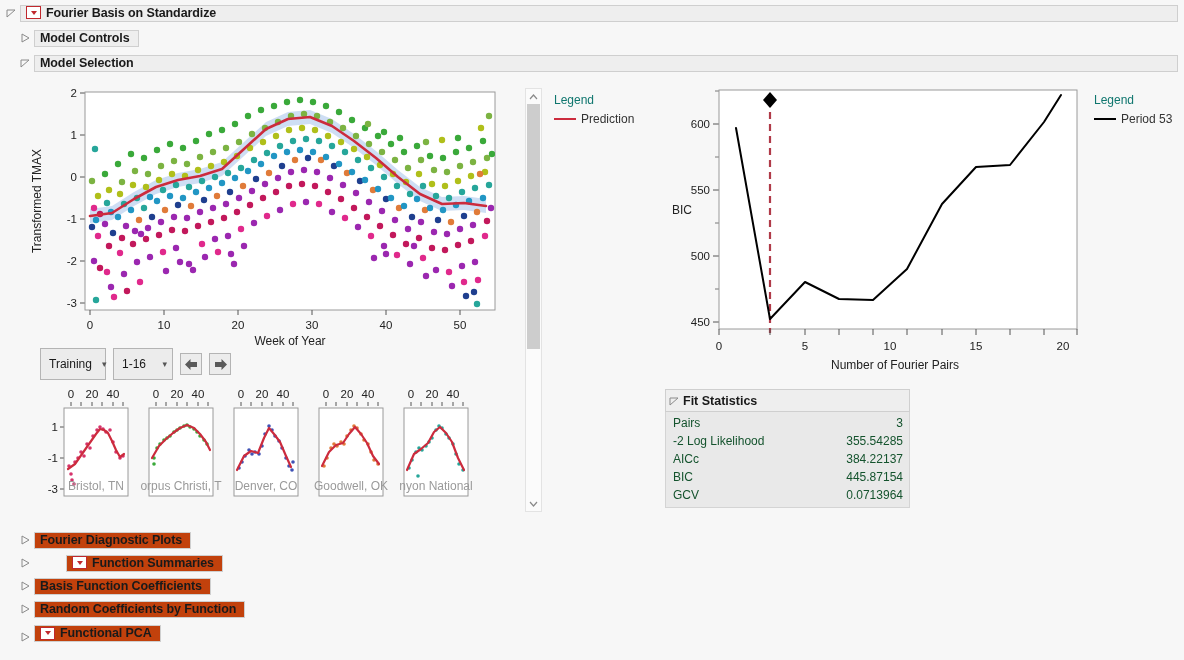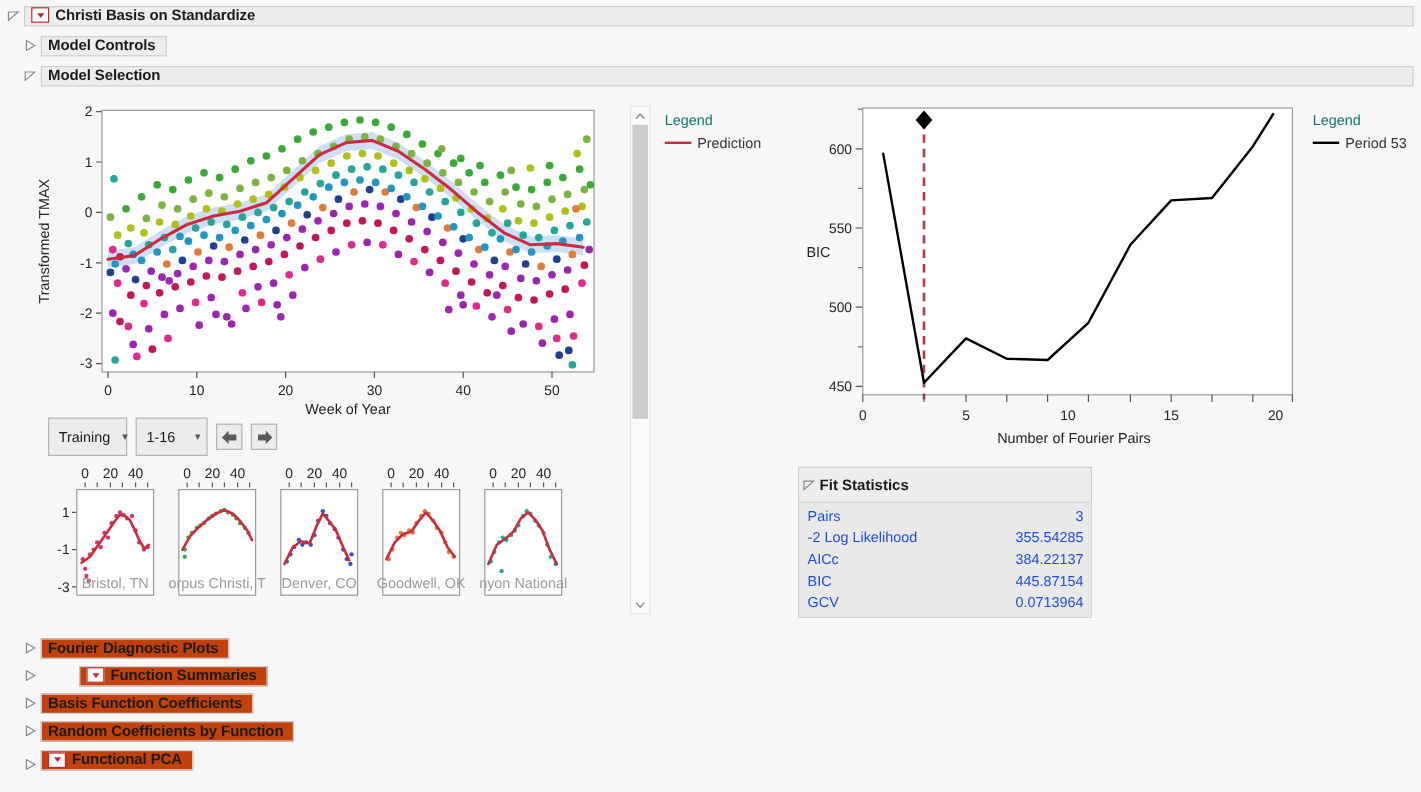--- a/index.html
+++ b/index.html
@@ -56,46 +56,46 @@
     position:absolute;left:525px;top:88px;width:17px;height:424px;
     background:#fbfbfb;border:1px solid #e3e3e3;box-sizing:border-box;
   }
   .vscroll .arr{height:15px;display:flex;align-items:center;justify-content:center;}
   .vscroll .thumb{position:absolute;left:1px;top:15px;width:13px;height:245px;background:#cdcdcd;}
 
   
   .fs{position:absolute;left:665px;top:389px;width:245px;}
   .fs-hdr{
     display:flex;align-items:center;gap:4px;background:#eeeeee;border:1px solid #cfcfcf;
-    height:30px;box-sizing:border-box;padding-left:3px;
+    height:23px;box-sizing:border-box;padding-left:3px;
   }
   .fs-hdr .t{font-weight:bold;font-size:12.5px;}
   .fs-body{background:#e9e9e9;border:1px solid #d4d4d4;border-top:none;padding:2px 0 3px 0;}
-  .fs-row{display:flex;justify-content:space-between;height:18px;align-items:center;padding:0 6px 0 7px;font-size:12px;color:#1d4ed8;}
+  .fs-row{display:flex;justify-content:space-between;height:18px;align-items:center;padding:0 6px 0 7px;font-size:12px;color:#14532d;}
   .fs-row .v{font-variant-numeric:tabular-nums;}
 
   .bottom{position:absolute;left:6px;top:530px;width:700px;}
   .bottom .sec-hdr{margin-bottom:3px;}
 </style>
 </head>
 <body>
 
 <div class="topbar">
 
   <div class="sec-hdr">
     <span class="tri">
       <svg width="10" height="10" viewBox="0 0 10 10">
           <path d="M1 2 L9 2 L1 9 Z" fill="none" stroke="#8a8a8a" stroke-width="1"></path>
         </svg>
     </span>
     <div class="hdr-box" style="flex:1;">
       <span class="reddrop">
           <i></i>
         </span>
-      <span class="hdr-title">Christi Basis on Standardize</span>
+      <span class="hdr-title">Fourier Basis on Standardize</span>
     </div>
   </div>
 
   <div class="sec-hdr" style="margin-top:5px;margin-left:14px;">
     <span class="tri">
       <svg width="10" height="10" viewBox="0 0 10 10">
           <path d="M2 1 L2 9 L9 5 Z" fill="none" stroke="#8a8a8a" stroke-width="1"></path>
         </svg>
     </span>
     <div class="hdr-box wide">

